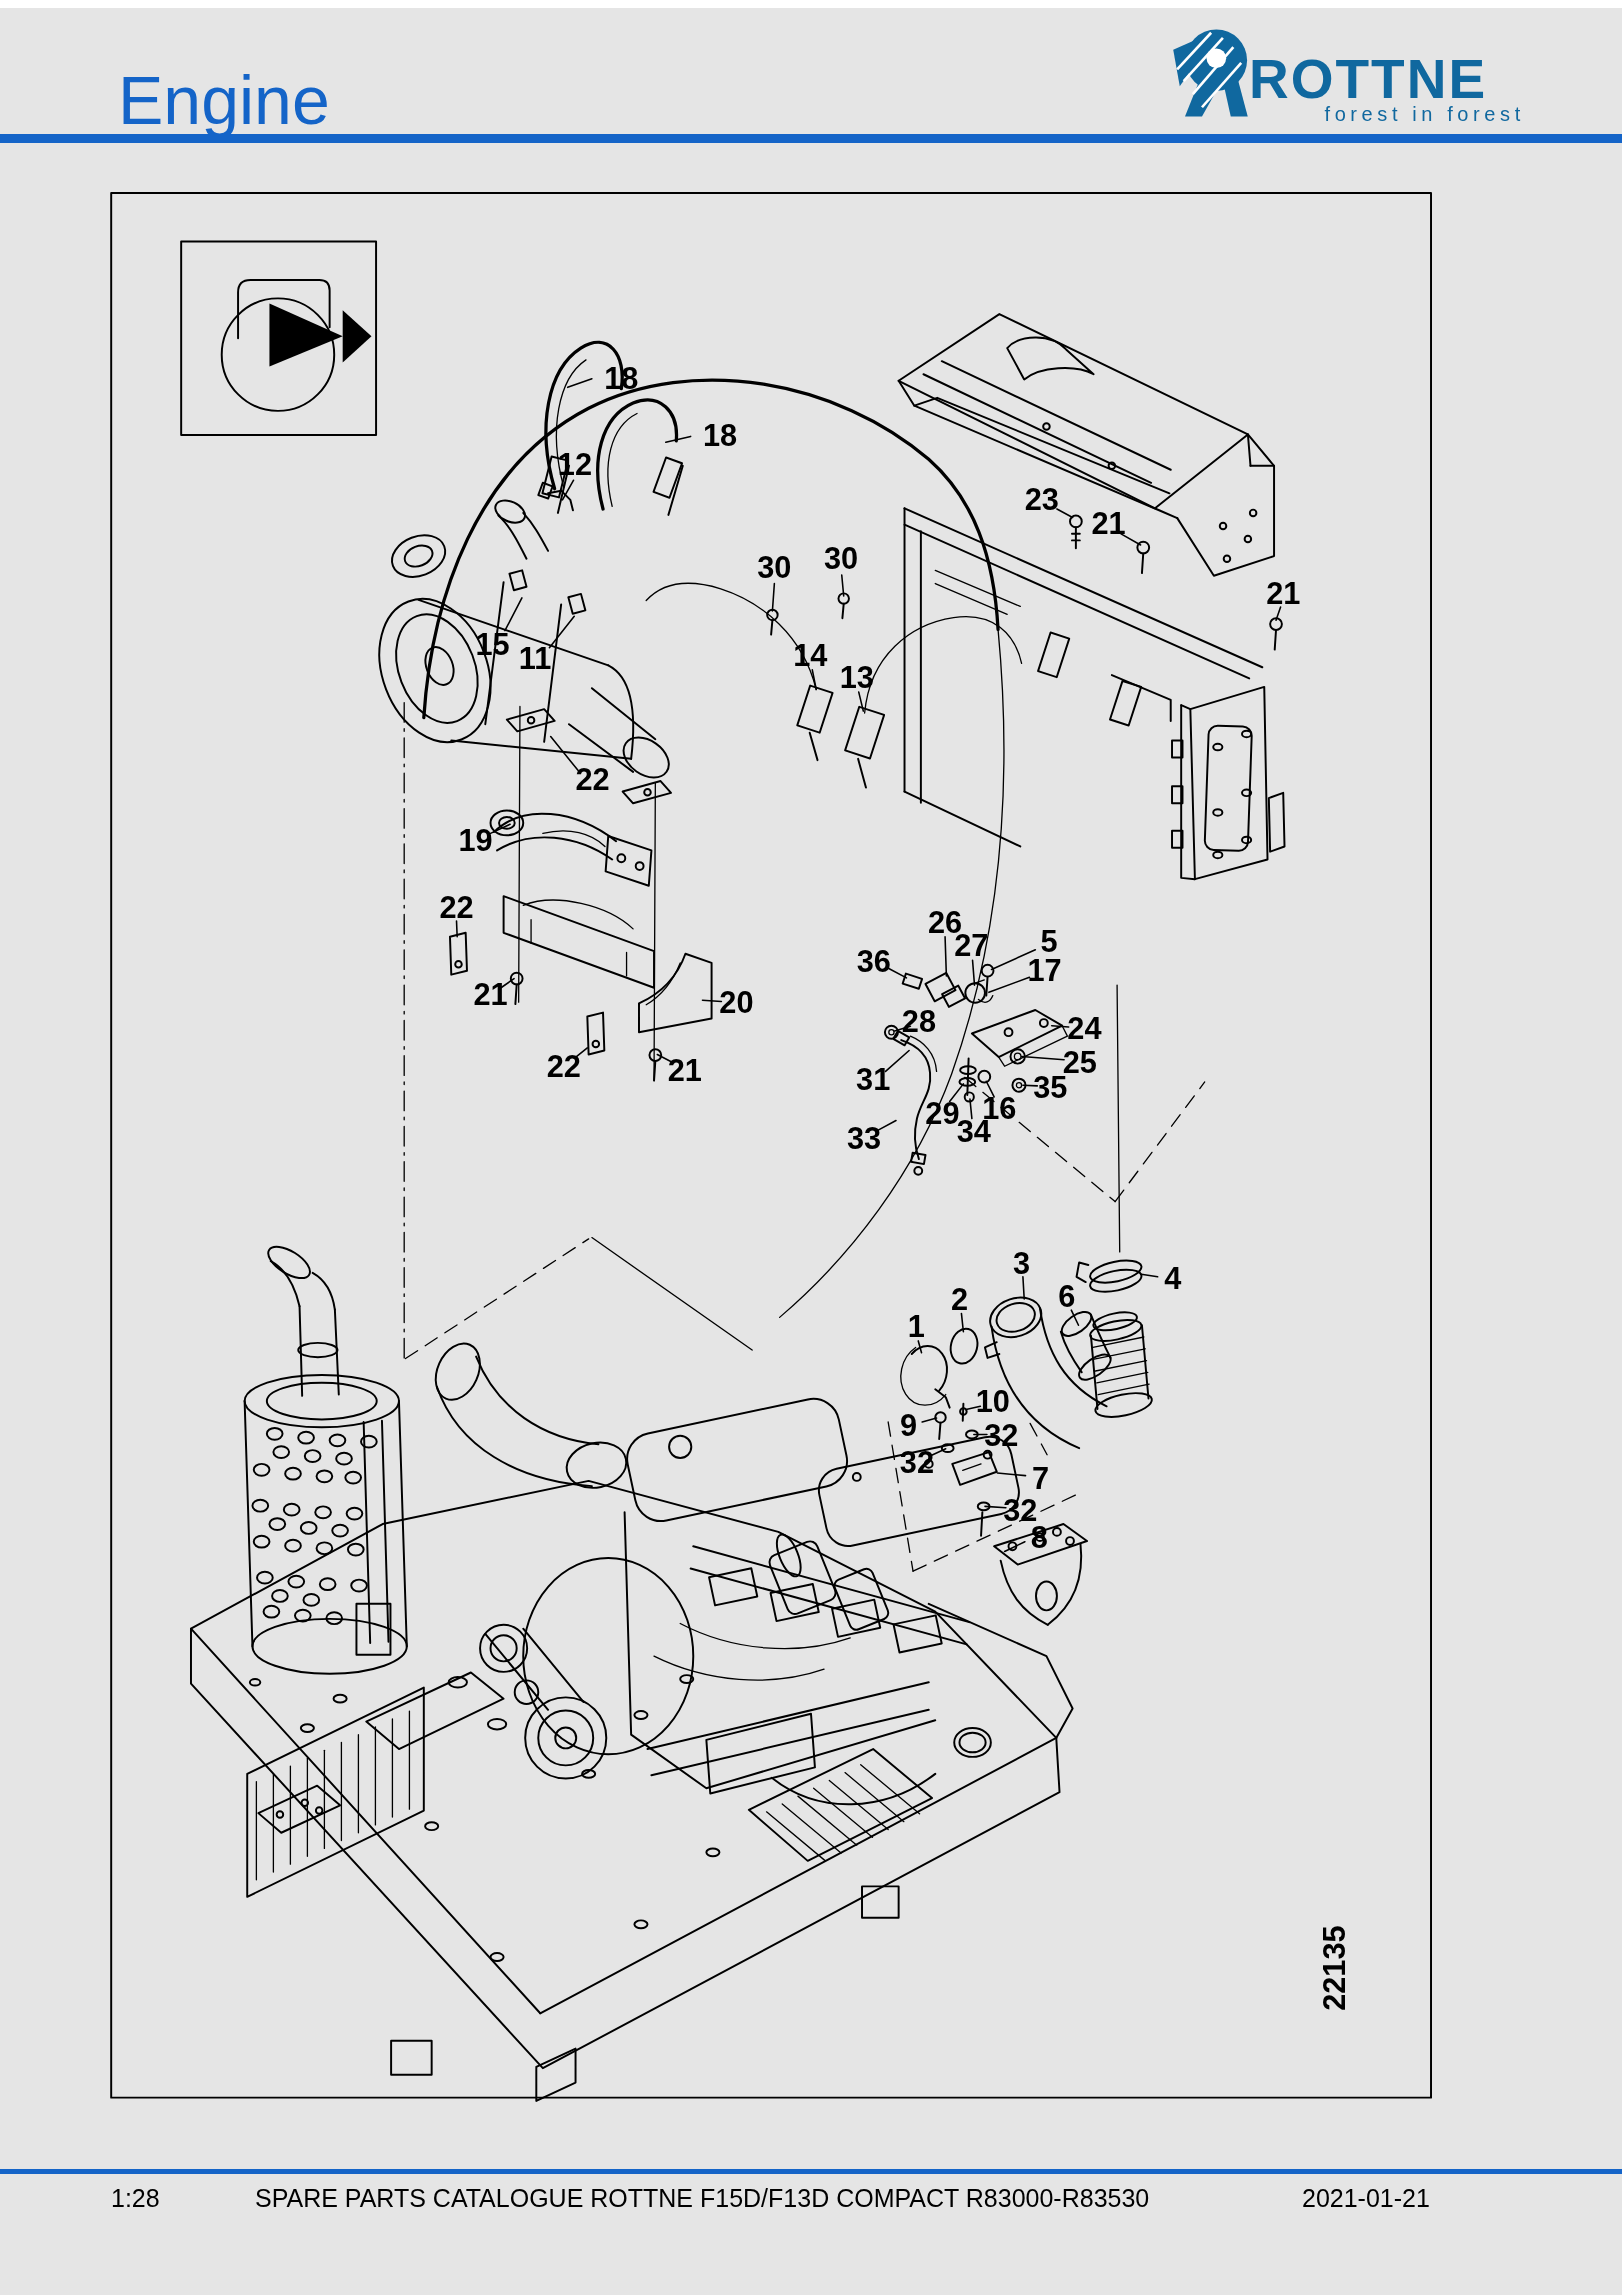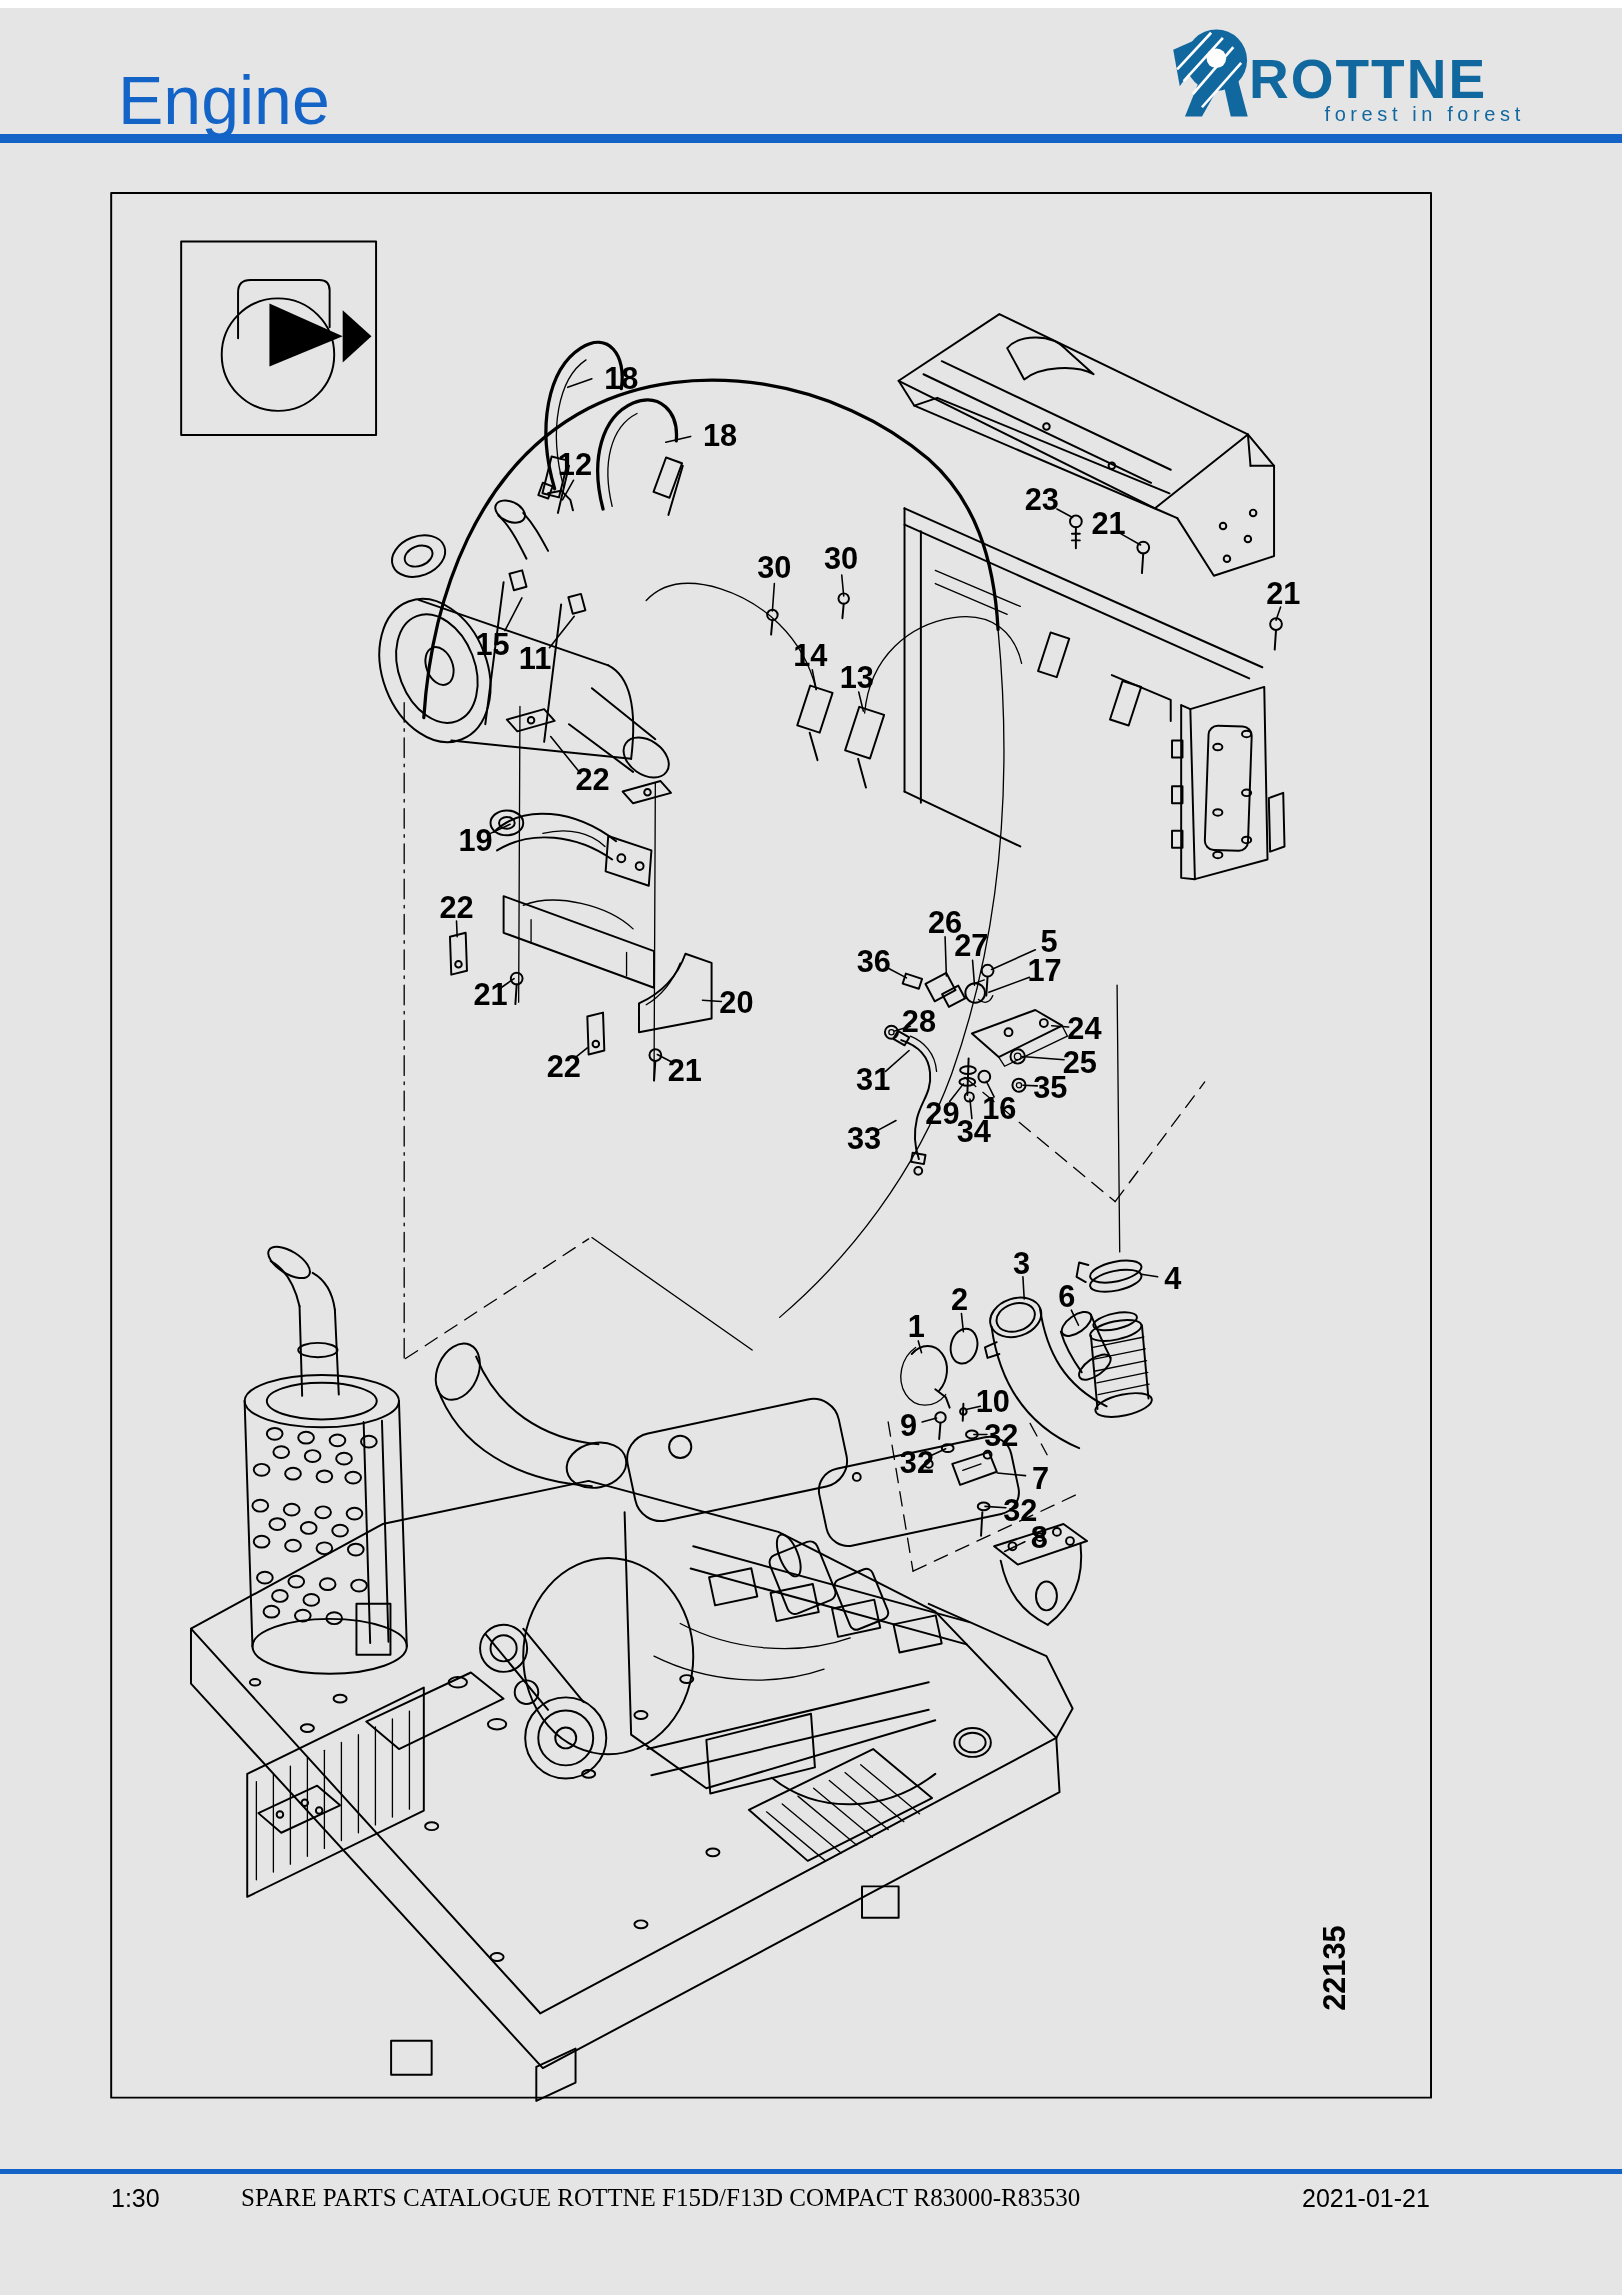--- a/index.html
+++ b/index.html
@@ -11,21 +11,21 @@
   #header-rule{top:126px;height:9.2px;}
   #footer-rule{top:2161px;height:5.2px;}
   #logo{position:absolute;left:1168px;top:18.3px;width:366px;height:105px;}
   #logo-word{position:absolute;left:81px;top:26px;font-size:55px;font-weight:bold;
         letter-spacing:2px;line-height:1;}
   #logo-tag{position:absolute;right:9.2px;top:77px;font-size:20px;letter-spacing:4.6px;}
   #diagram-svg{position:absolute;left:0;top:0;}
   #footer{position:absolute;left:0;top:2176px;width:1622px;font-size:25px;color:#000;}
   #footer .f{position:absolute;top:0;white-space:nowrap;}
   #footer-page{left:111px;}
-  #footer-cat{left:241px;font-family:Liberation Serif, serif;}
+  #footer-cat{left:255px;}
   #footer-date{left:1302px;}
   
   #diagram-svg path, #diagram-svg line, #diagram-svg circle, #diagram-svg ellipse,
   #diagram-svg rect, #diagram-svg polyline, #diagram-svg polygon{
       fill:none;stroke:#000;stroke-width:3;stroke-linecap:round;stroke-linejoin:round;}
   .thin{stroke-width:2 !important;}
   .thick{stroke-width:5 !important;}
   .solidblk{fill:#000 !important;stroke:none !important;}
   .dash{stroke-dasharray:22 14;}
   .dashdot{stroke-dasharray:30 10 4 10;}
@@ -549,19 +549,19 @@
         <line x1="1538" y1="2293" x2="1506" y2="2291"></line>
         <text x="1560" y="2313">32</text>
         <line x1="1567" y1="2345" x2="1536" y2="2360"></line>
         <text x="1589" y="2354">8</text>
       </g>
   </svg>
 
   <div id="footer-rule" class="rule" style="background:#1464c8;"></div>
 
   <div id="footer">
-    <span id="footer-page" class="f">1:30</span>
+    <span id="footer-page" class="f">1:28</span>
     <span id="footer-cat" class="f">SPARE PARTS CATALOGUE ROTTNE F15D/F13D COMPACT R83000-R83530</span>
     <span id="footer-date" class="f">2021-01-21</span>
   </div>
 
 </div>
 
 
 </body></html>

